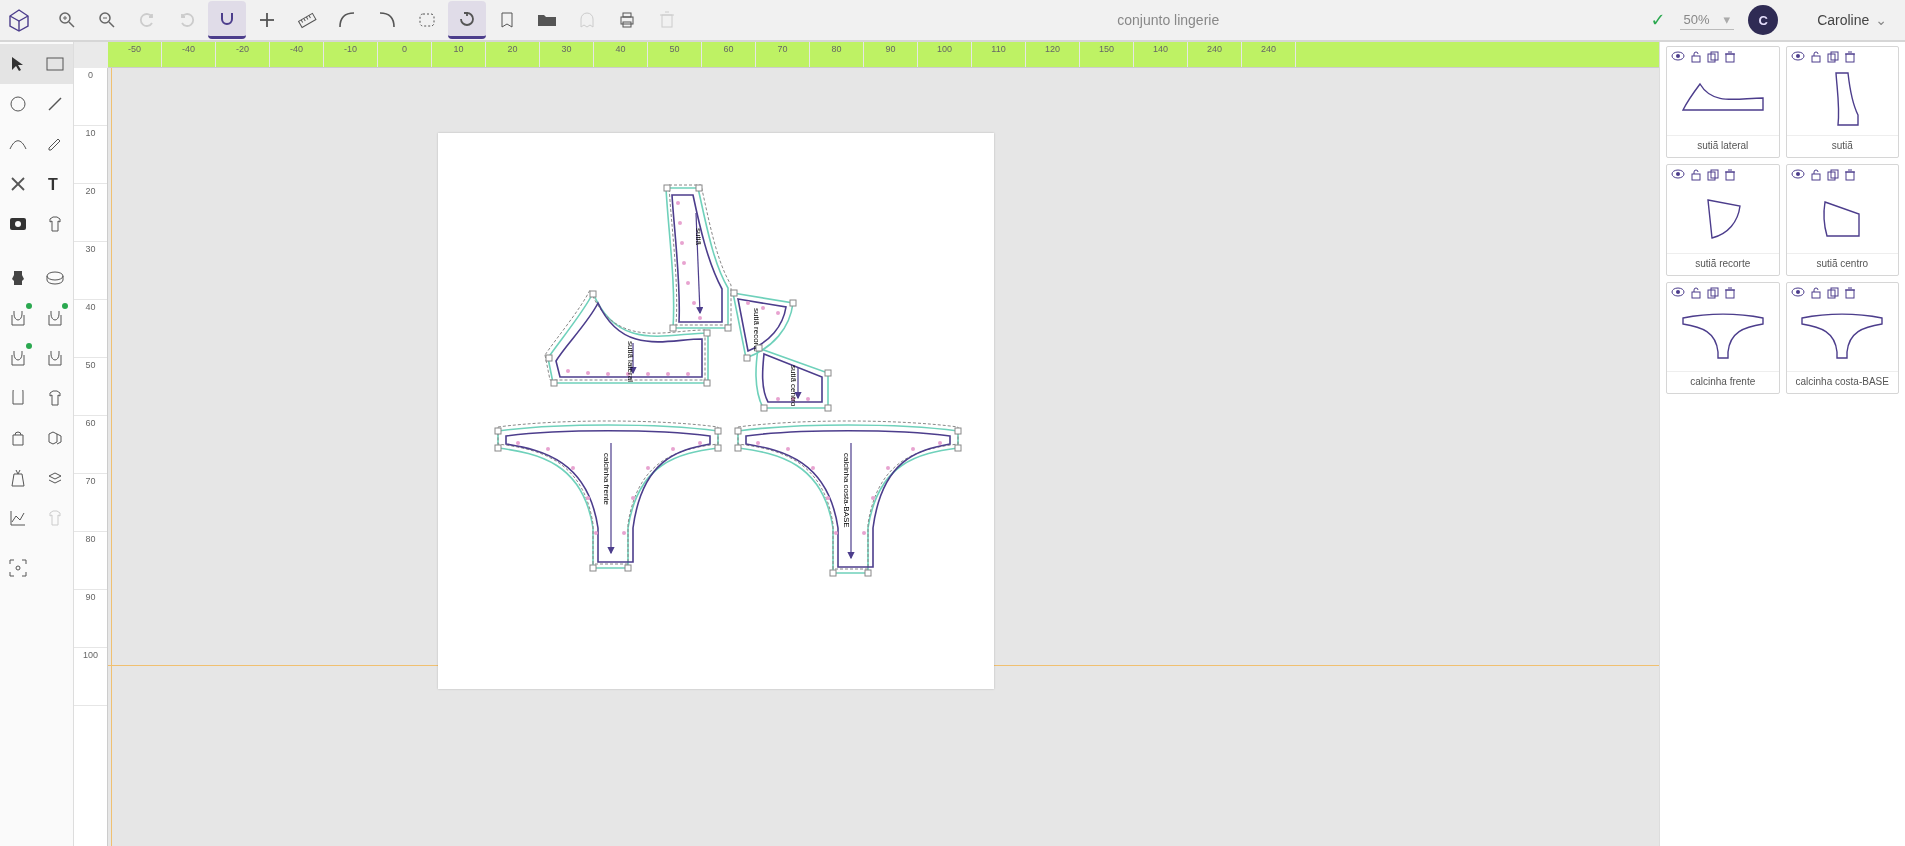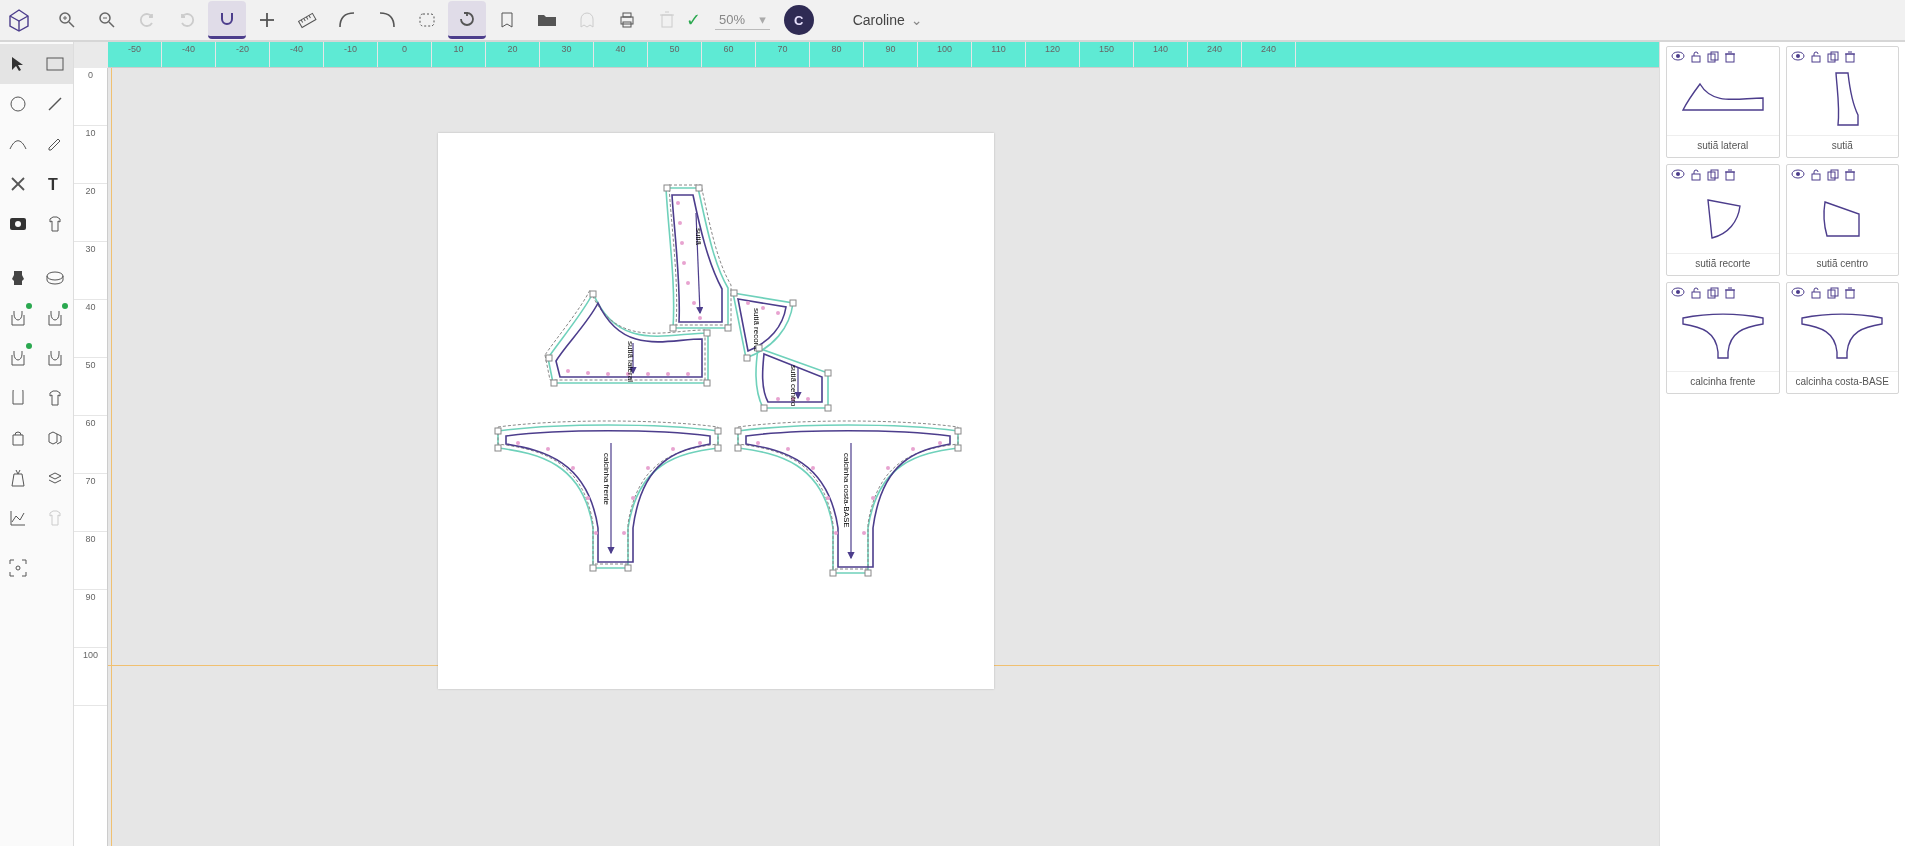--- a/index.html
+++ b/index.html
@@ -17,21 +17,21 @@
   .zoom { color: #888; font-size: 13px; border-bottom: 1px solid #bbb; padding: 2px 4px; display:flex; align-items:flex-start; gap:14px;}
   .avatar { width: 30px; height: 30px; border-radius: 50%; background: #2f2b54; color: #e6dffc; display: flex; align-items: center; justify-content: center; font-weight: bold; font-size: 13px; }
   .user { color: #444; font-size: 14px; display:flex; align-items:center; gap:6px;margin-left:25px;}
   .main { flex: 1; display: flex; min-height: 0; }
   .lefttools { width: 74px; background: #fafafa; border-right: 1px solid #ddd; display: flex; flex-direction: column; padding-top: 2px; }
   .toolrow { display: flex; }
   .lt { width: 37px; height: 40px; display:flex; align-items:center; justify-content:center; color:#555; position:relative;}
   .lt.sel { background: #e4e4e4; }
   .lt .dot { position:absolute; top:5px; right:5px; width:6px;height:6px;border-radius:50%;background:#2aa84f;}
   .canvas-wrap { flex: 1; position: relative; background: #eaeaea; display:flex; }
-  .ruler-h { position:absolute; top:0; left:34px; right:0; height:26px; background:#5eead4; border-bottom:1px solid #ccc; font-size:9px; color:#666; display:flex; }
+  .ruler-h { position:absolute; top:0; left:34px; right:0; height:26px; background:#bef264; border-bottom:1px solid #ccc; font-size:9px; color:#666; display:flex; }
   .ruler-tick { width:54px; text-align:center; border-right:1px solid #e6e6e6; padding-top:2px;}
   .ruler-v { position:absolute; top:26px; left:0; width:34px; bottom:0; background:#fff; border-right:1px solid #ccc; display:flex; flex-direction:column; font-size:9px; color:#666;}
   .ruler-vtick { height:58px; text-align:center; border-bottom:1px solid #e6e6e6; padding-top:2px; writing-mode:horizontal-tb;}
   .canvas { position:absolute; top:26px; left:34px; right:0; bottom:0; overflow:hidden; background:#e6e6e6;}
   .page { position:absolute; left:330px; top:65px; width:556px; height:556px; background:#fff; box-shadow:0 0 2px rgba(0,0,0,.2);}
   .guide-h { position:absolute; left:0; right:0; height:1px; background:#f0c070;}
   .guide-v { position:absolute; top:0; bottom:0; width:1px; background:#f0c070;}
   .piece-label { position:absolute; font-size:8px; color:#405380; writing-mode:vertical-rl; }
   .sidebar { width: 246px; background:#fff; border-left:1px solid #ddd; display:flex; flex-direction:column; }
   .side-head { display:flex; align-items:center; justify-content:space-between; padding:8px 10px; font-weight:bold; font-size:14px; color:#333;}
@@ -154,20 +154,21 @@
           </svg>
         </div>
       <div class="tool disabled">
           <svg width="14" height="18">
             <rect x="2" y="4" width="10" height="12" fill="none" stroke="#ccc"></rect>
             <line x1="0" y1="4" x2="14" y2="4" stroke="#ccc"></line>
             <line x1="5" y1="1" x2="9" y2="1" stroke="#ccc"></line>
           </svg>
         </div>
     </div>
+    <div class="title">conjunto lingerie</div>
     <div class="right-controls">
       <span class="check">✓</span>
       <div class="zoom">
           <span>50%</span>
           <span style="color:#aaa">▾</span>
         </div>
       <div class="avatar">
           <span>C</span>
         </div>
       <div class="user">

